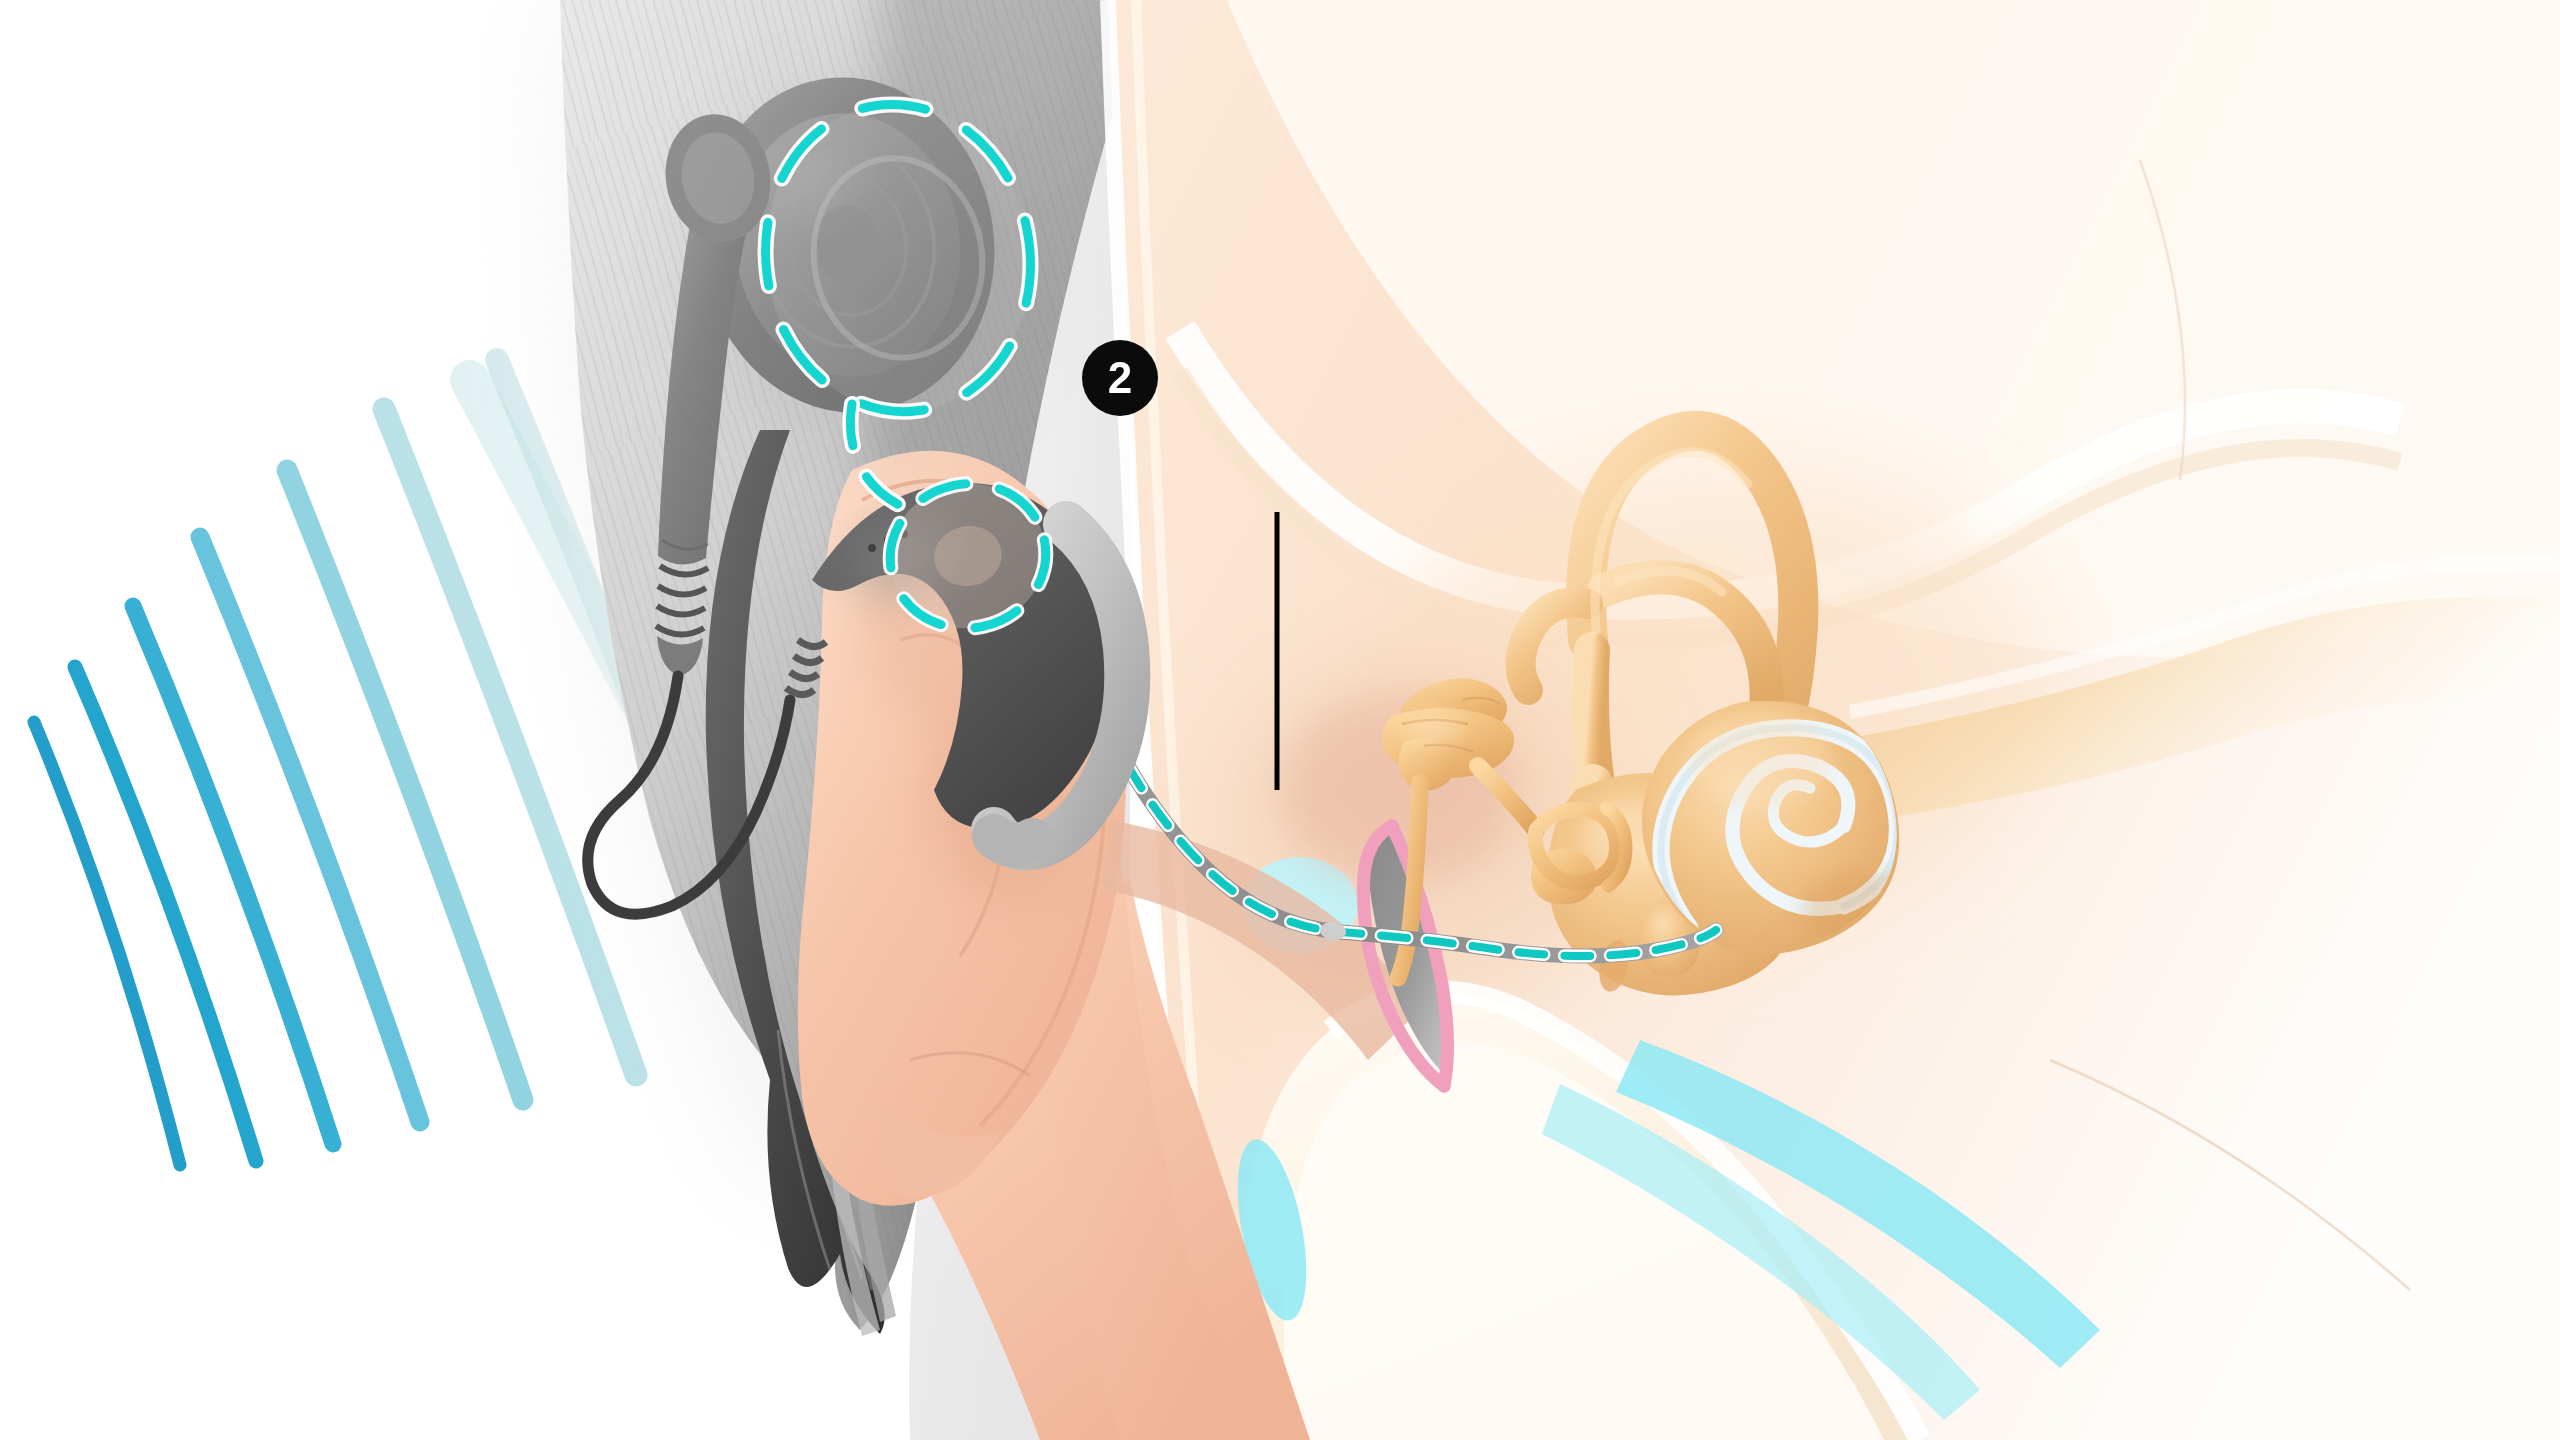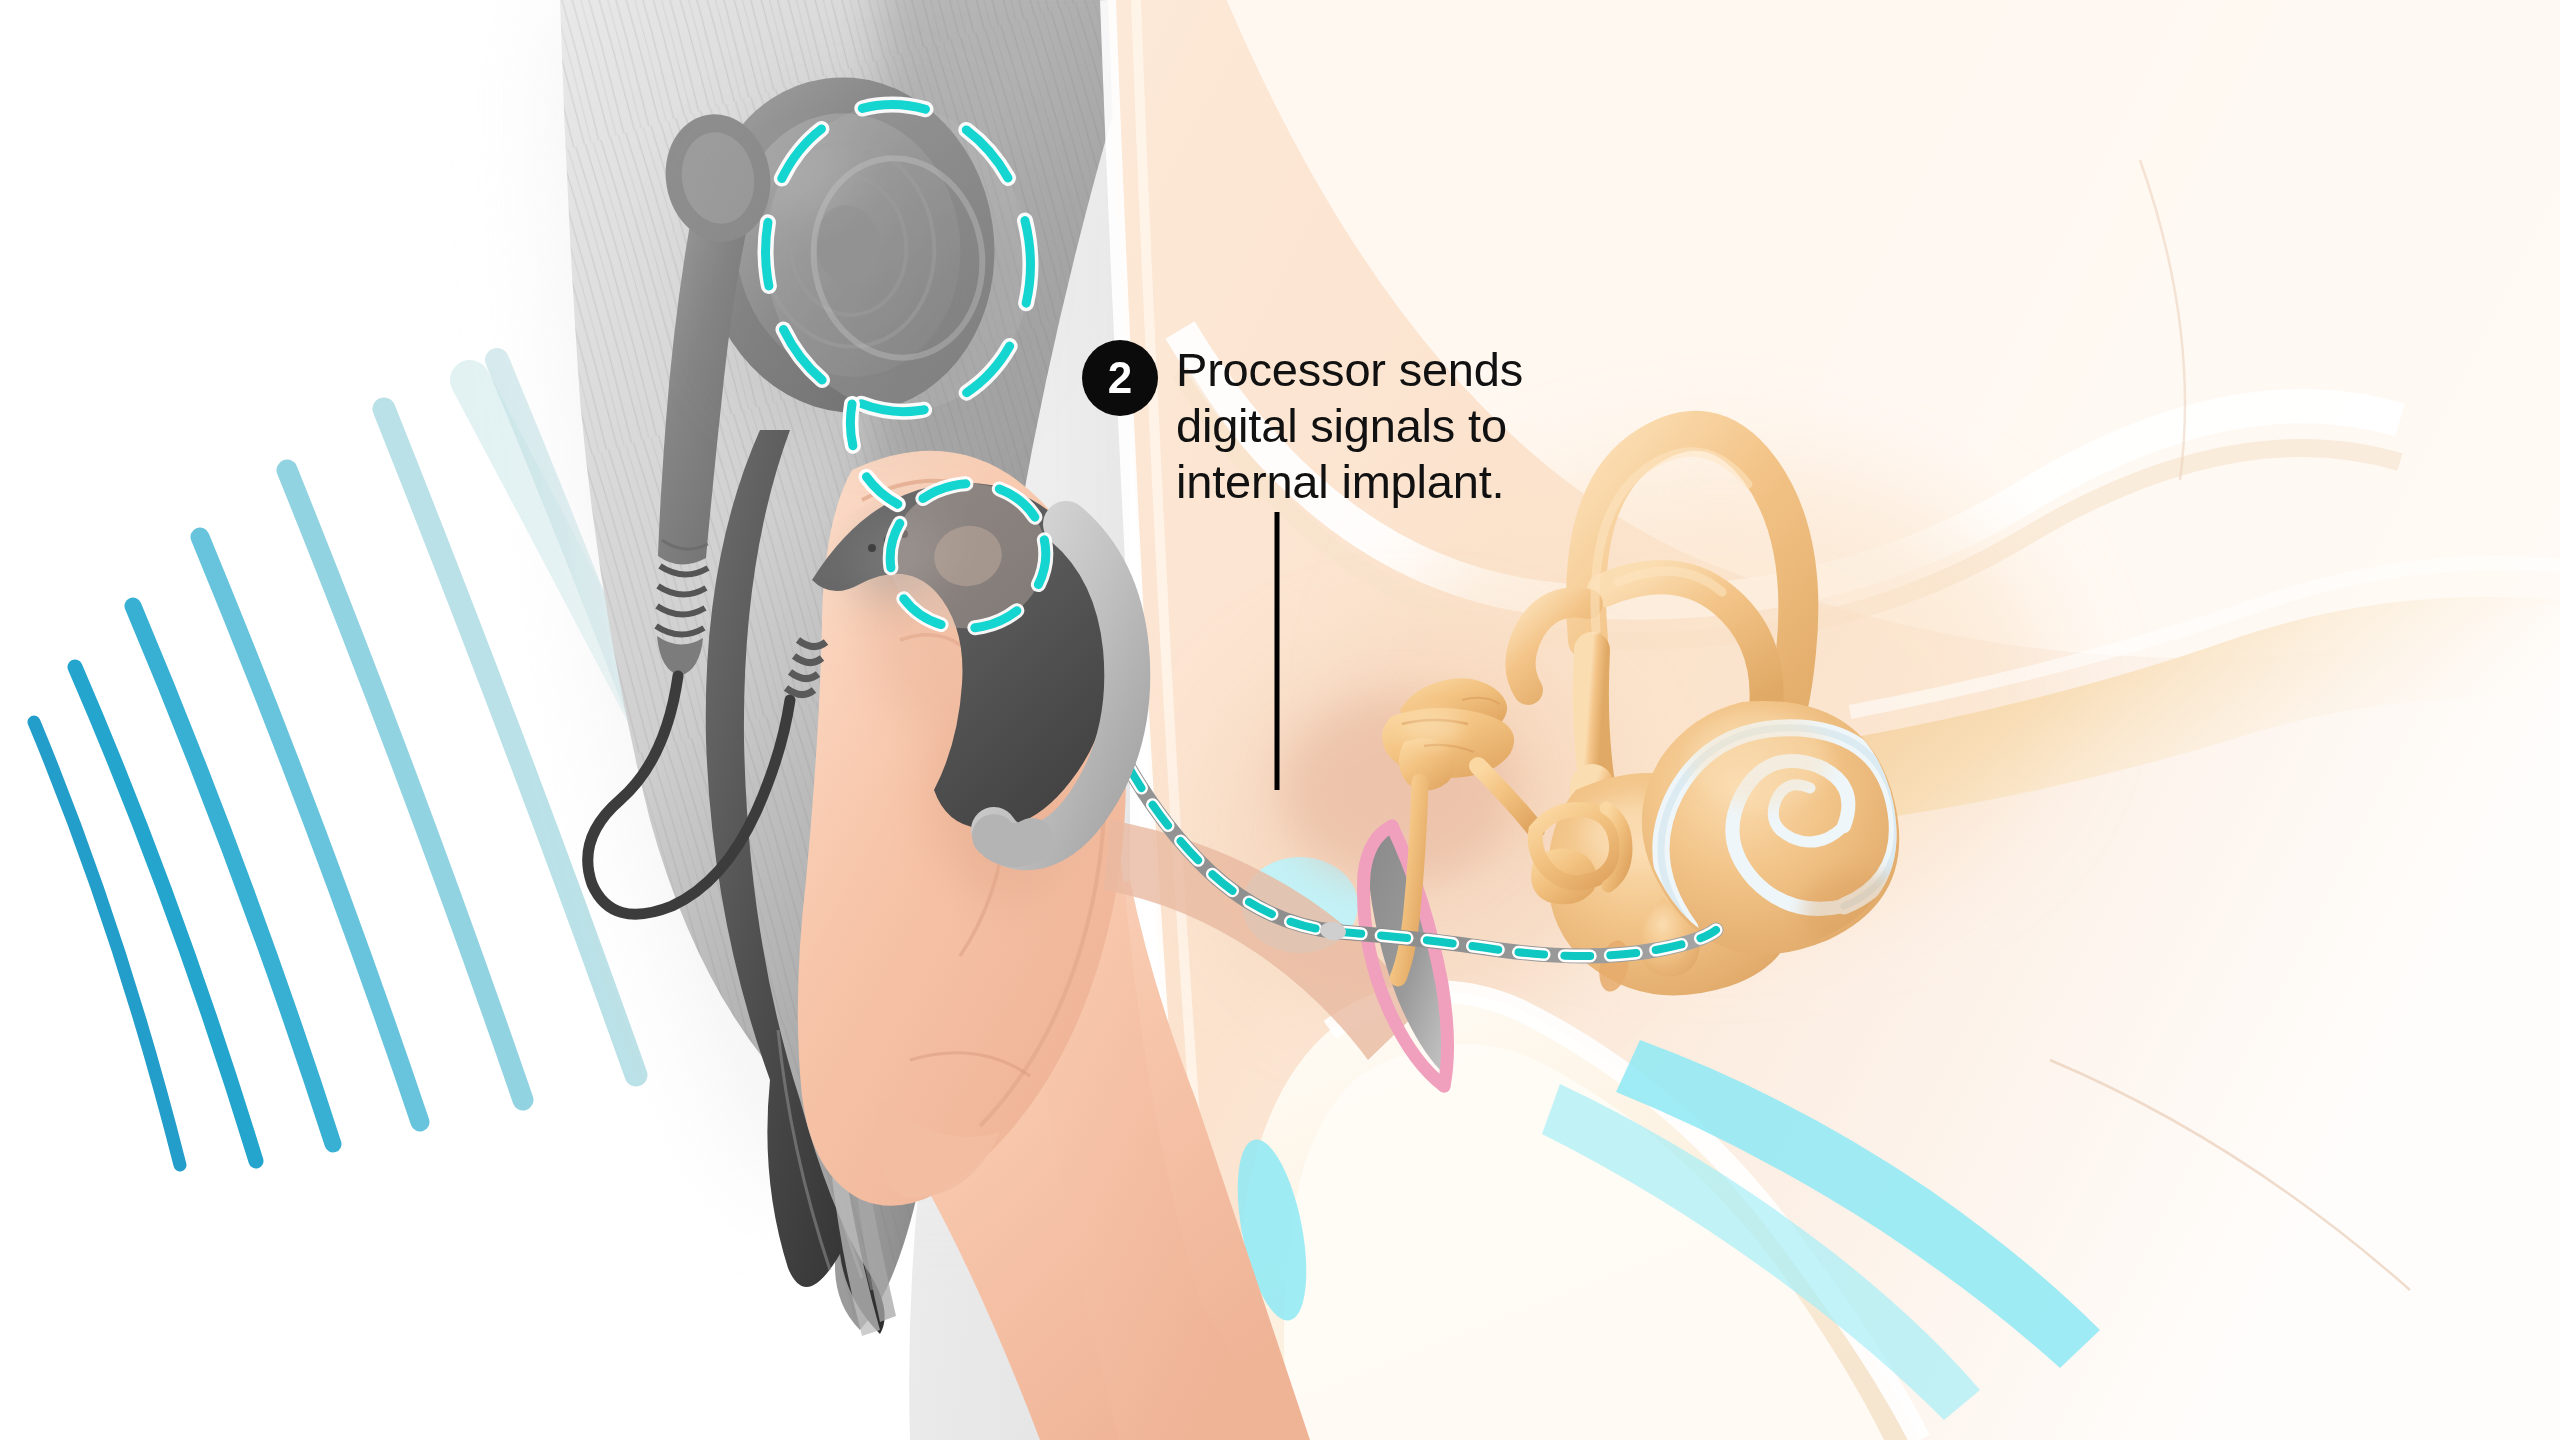--- a/index.html
+++ b/index.html
@@ -452,18 +452,15 @@
     <ellipse cx="968" cy="556" rx="78" ry="72" fill="none" stroke="#ffffff" stroke-width="15" opacity="0.95" stroke-dasharray="46 34" stroke-linecap="round" transform="rotate(-12 968 556)"></ellipse>
     <ellipse cx="968" cy="556" rx="78" ry="72" fill="none" stroke="#15d5d0" stroke-width="9" stroke-dasharray="46 34" stroke-linecap="round" transform="rotate(-12 968 556)"></ellipse>
     <ellipse cx="968" cy="556" rx="34" ry="30" fill="#c9b2a4" opacity="0.45" transform="rotate(-12 968 556)"></ellipse>
   </g>
 
   <line id="leader-line" x1="1277" y1="512" x2="1277" y2="790" stroke="#000000" stroke-width="5"></line>
 </svg>
 
 <div class="callout">
   <div class="badge">2</div>
-  <div class="callout-text">Processor sends
-digital signals to
-internal implant.</div>
 </div>
 
 </div>
 
 </body></html>

